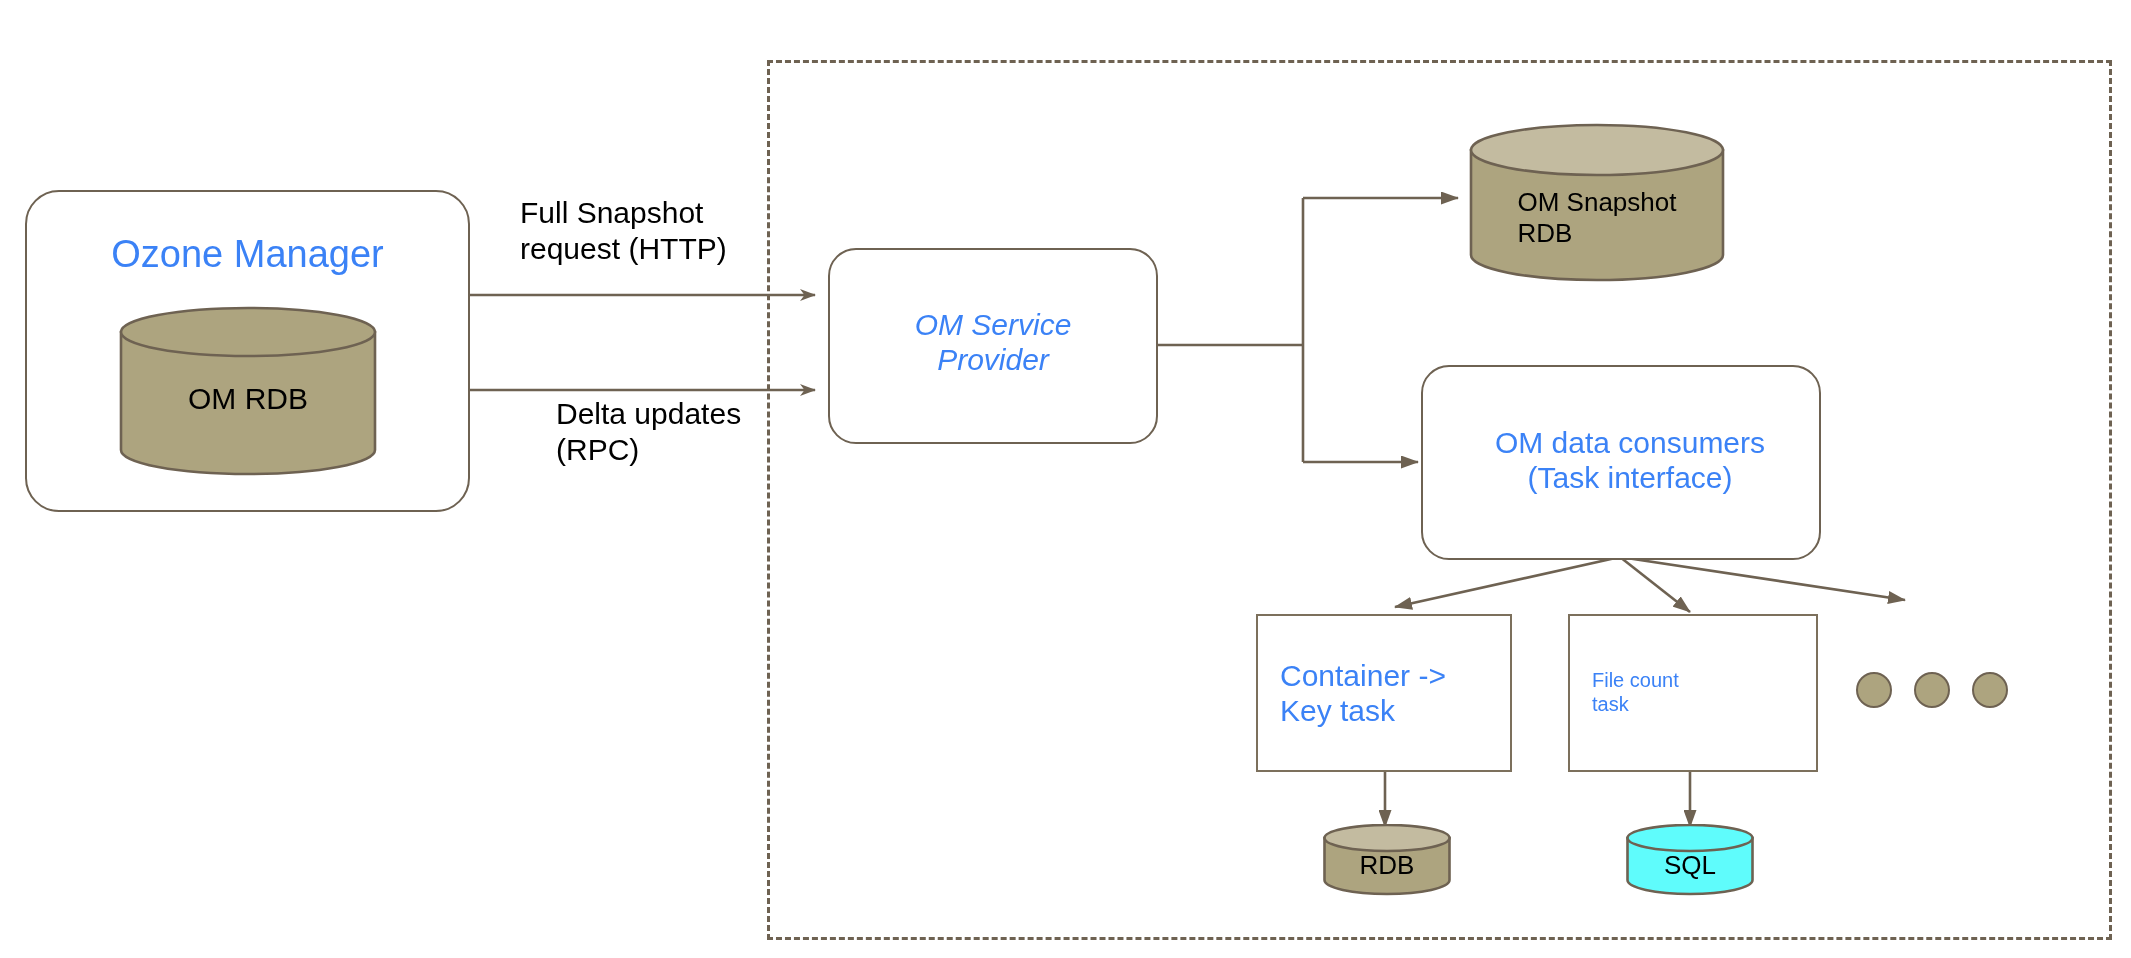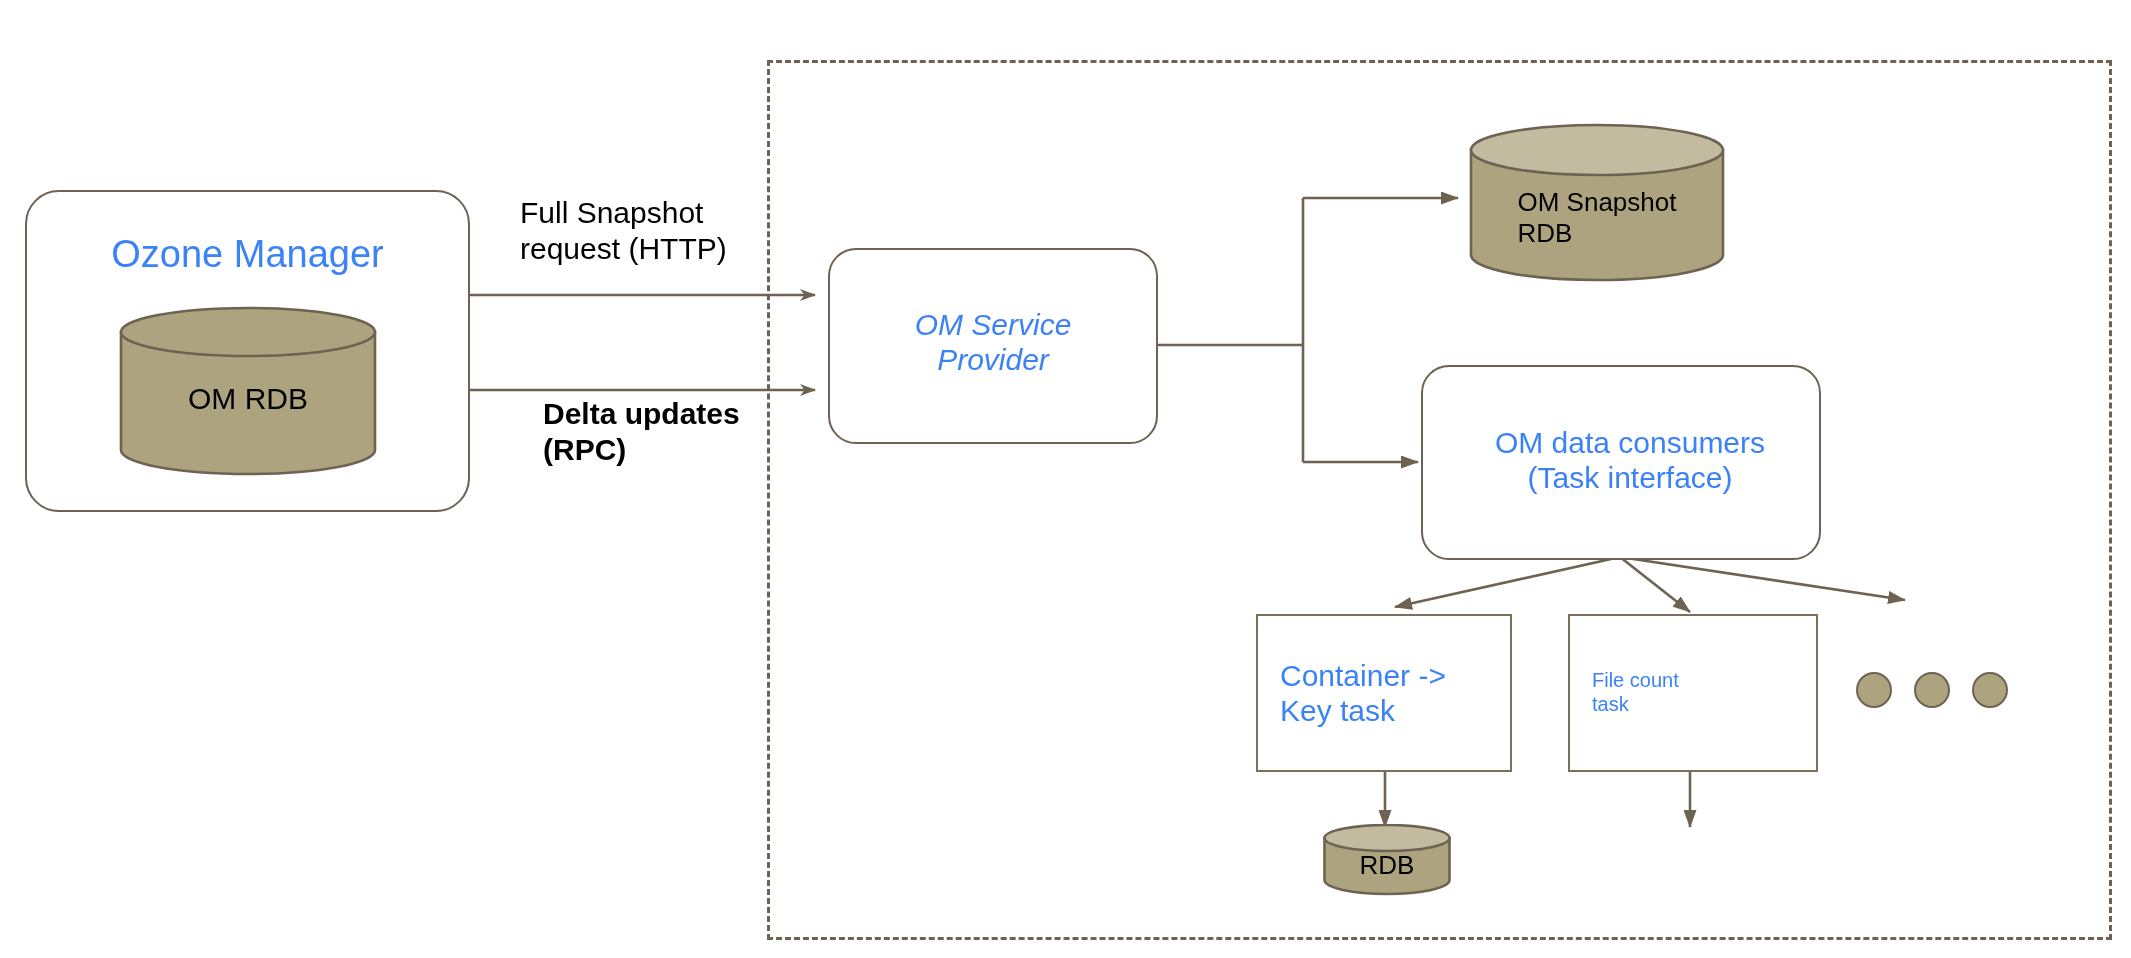--- a/index.html
+++ b/index.html
@@ -178,20 +178,27 @@
   </div>
 
   <div class="cyl" style="left:1322px; top:824px; width:130px; height:72px;">
     <svg width="130" height="72" viewBox="0 0 130 72">
       <path d="M2.5,14 L2.5,56 A62.5,14 0 0 0 127.5,56 L127.5,14 Z" fill="#ADA47F" stroke="#6E6252" stroke-width="2.6"></path>
       <ellipse cx="65" cy="14" rx="62.5" ry="13" fill="#C3BBA0" stroke="#6E6252" stroke-width="2.6"></ellipse>
     </svg>
     <div class="cyl-label" style="top:24px; height:34px; font-size:26px;">RDB</div>
   </div>
 
+  <div class="cyl" style="left:1625px; top:824px; width:130px; height:72px;">
+    <svg width="130" height="72" viewBox="0 0 130 72">
+      <path d="M2.5,14 L2.5,56 A62.5,14 0 0 0 127.5,56 L127.5,14 Z" fill="#5FFCFC" stroke="#6E6252" stroke-width="2.6"></path>
+      <ellipse cx="65" cy="14" rx="62.5" ry="13" fill="#5FFCFC" stroke="#6E6252" stroke-width="2.6"></ellipse>
+    </svg>
+    <div class="cyl-label" style="top:24px; height:34px; font-size:26px;">SQL</div>
+  </div>
 
   <div class="edge-label" style="left:520px; top:195px; width:270px; font-size:30px;">Full Snapshot
 request (HTTP)</div>
 
-  <div class="edge-label" style="left:543px; top:396px; width:270px; font-size:30px;font-weight:bold;">Delta updates
+  <div class="edge-label" style="left:556px; top:396px; width:270px; font-size:30px;">Delta updates
 (RPC)</div>
 
 </div>
 
 </body></html>

